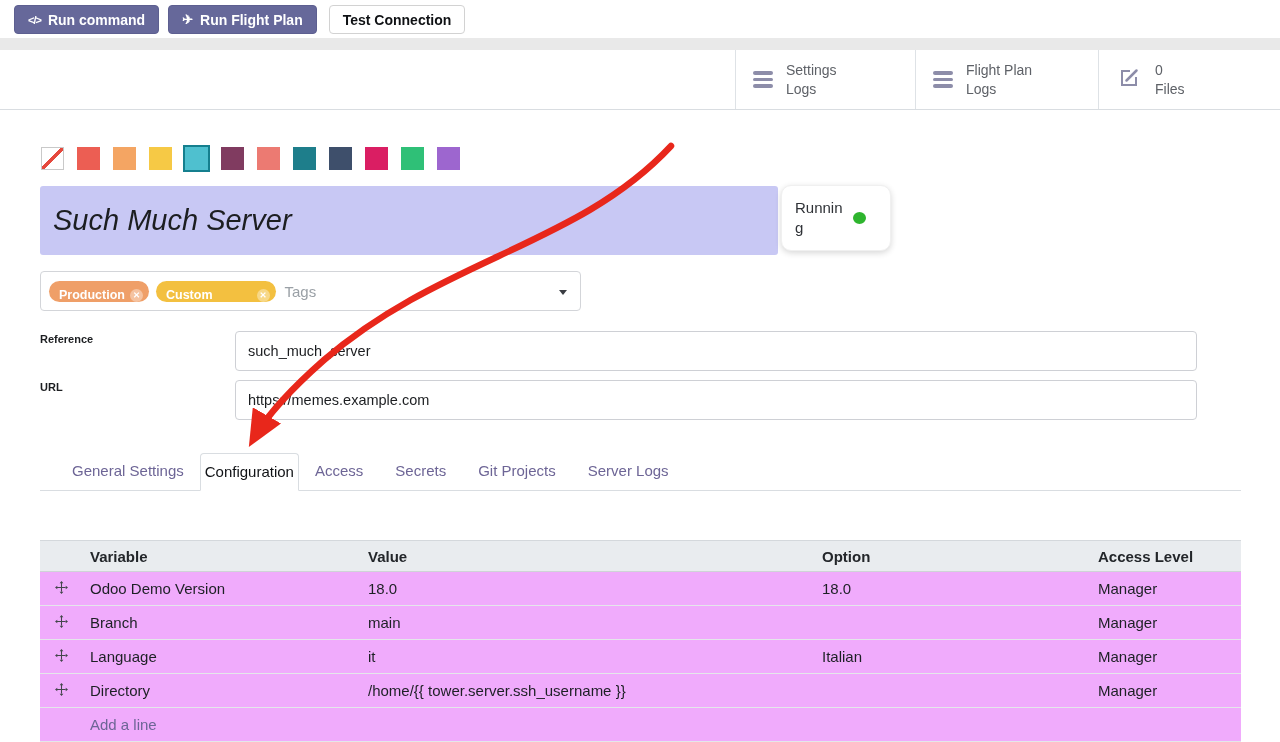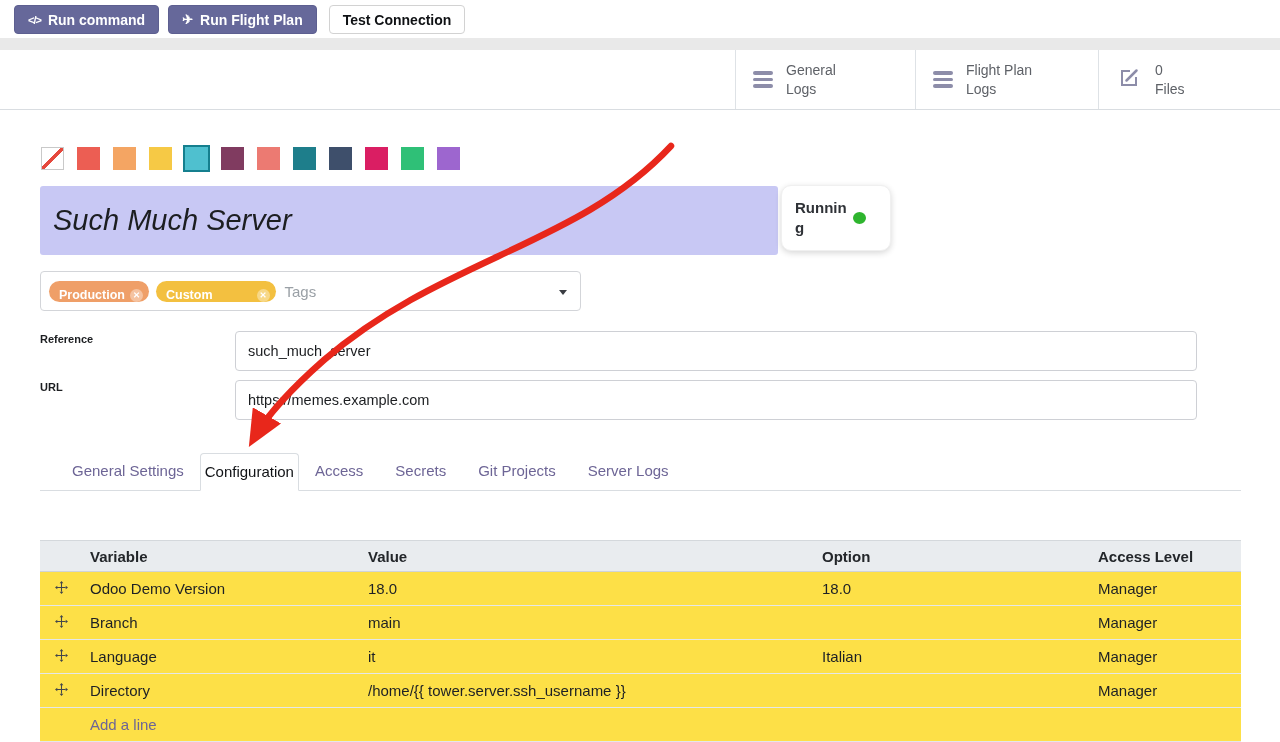--- a/index.html
+++ b/index.html
@@ -34,21 +34,21 @@
                  border:1px solid #c9c9c9; }
   .swatch.selected { outline:2px solid #157f8e; }
 
   
   .title-input { position:absolute; left:40px; top:186px; width:738px; height:69px;
                  background:#c8c8f4; border:none; border-radius:3px; padding:0 13px;
                  font-size:29px; color:#1c1e21; font-family:inherit;font-style:italic; }
   .status-card { position:absolute; left:781px; top:185px; width:110px; height:66px; background:#fff;
                  border:1px solid #f0f0f0; border-radius:10px; box-shadow:0 2px 6px rgba(0,0,0,.16);
                  display:flex; align-items:center; padding:0 13px; }
-  .status-text { font-size:15px; font-weight:700; color:#2f3237; width:52px; line-height:1.35;
+  .status-text { font-size:15px; font-weight:400; color:#2f3237; width:52px; line-height:1.35;
                  word-break:break-all; }
   .status-dot { width:13px; height:12px; border-radius:50%; margin-left:6px; flex:0 0 auto; }
 
   
   .tags-box { position:absolute; left:40px; top:271px; width:541px; height:40px;
               border:1px solid #d3d5d9; border-radius:4px; display:flex; align-items:center;
               padding:0 30px 0 8px; gap:7px; cursor:text; background:#fff; }
   .tag { display:inline-flex; align-items:flex-end; gap:5px; height:21px; padding:0 6px 0 10px;
          border-radius:11px; color:#fff; font-size:12.5px; font-weight:700; white-space:nowrap; }
   .tag-x { width:13px; height:13px; border-radius:50%; background:rgba(255,255,255,.38); color:#fff;
@@ -69,21 +69,21 @@
   .tab { padding:9px 16px 8px; font-size:15px; color:#6d6596; cursor:pointer; white-space:nowrap; }
   .tab.first { margin-left:16px; }
   .tab.active { background:#fff; border:1px solid #d9dde1; border-bottom:1px solid #fff;
                 border-radius:4px 4px 0 0; color:#101215; margin-bottom:-1px; padding:9px 4px 8px; }
 
   
   .vars { position:absolute; left:40px; top:540px; width:1201px; border-collapse:collapse;
           table-layout:fixed; font-size:15px; color:#1d2025; }
   .vars th { background:#e9ecef; height:31px; text-align:left; font-weight:700; padding:0 8px;
              border-top:1px solid #d4d8dc; border-bottom:1px solid #cfd3d7; color:#23262a; }
-  .vars td { height:34px; padding:0 8px; border-bottom:1px solid #e4e7ea; background:#fde047;
+  .vars td { height:34px; padding:0 8px; border-bottom:1px solid #e4e7ea; background:#f0abfc;
              overflow:hidden; white-space:nowrap; }
   .handle-cell { text-align:center; cursor:grab; }
   .add-link { color:#6d6596; cursor:pointer; }
 
   .arrow-overlay { position:absolute; left:0; top:0; pointer-events:none; z-index:40; }
 </style>
 </head>
 <body>
 
 <div class="screen">
@@ -105,21 +105,21 @@
   <div class="gray-strip"></div>
 
   <div class="header">
     <div class="stat" style="left:735px; width:180px;">
       <span class="list-icon">
           <i></i>
           <i></i>
           <i></i>
         </span>
       <span class="stat-text">
-        <span>General</span><br>
+        <span>Settings</span><br>
         <span>Logs</span>
       </span>
     </div>
     <div class="stat" style="left:915px; width:183px;">
       <span class="list-icon">
           <i></i>
           <i></i>
           <i></i>
         </span>
       <span class="stat-text">

